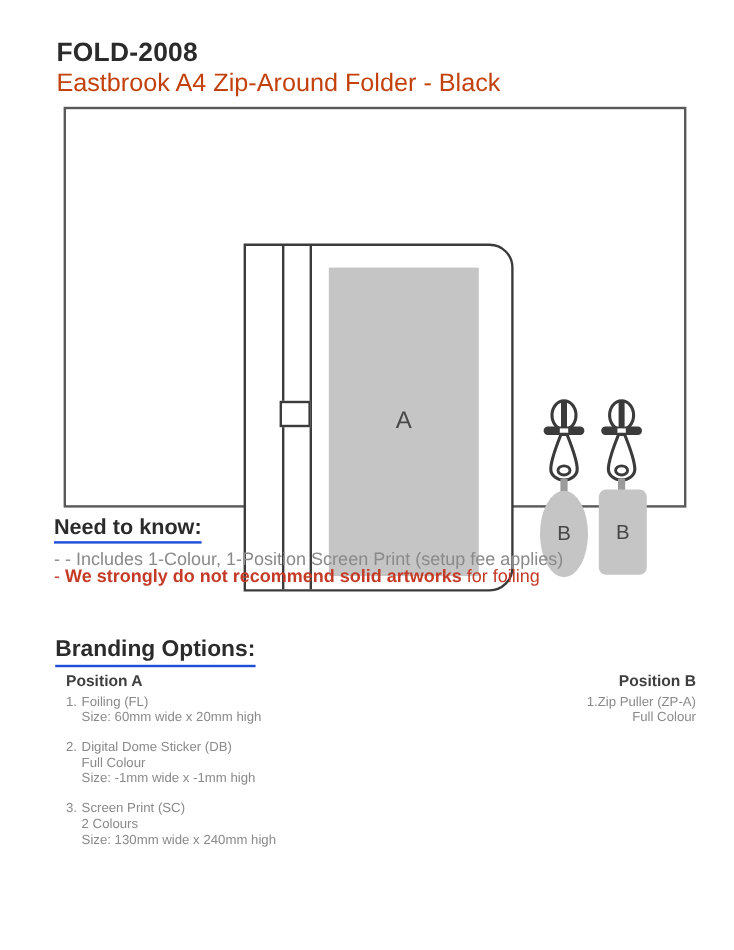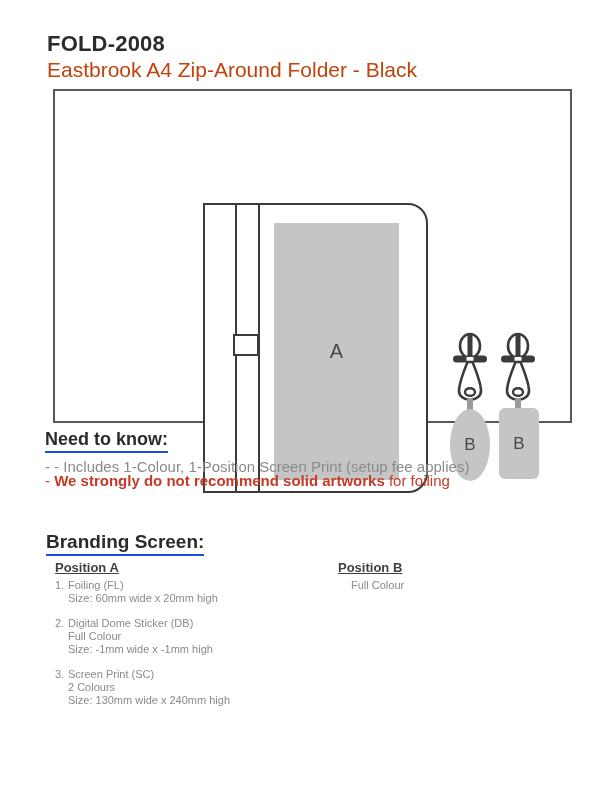--- a/index.html
+++ b/index.html
@@ -74,22 +74,22 @@
   }
   .ntk-line { font-size: 15px; line-height: 14px; color: #8a8a8a; }
   .ntk-line.red { color: #c43b28; }
   .ntk-line.red .bold { font-weight: bold; }
 
   
   .branding-heading { position: absolute; left: 46px; top: 531px; }
   .branding-heading .section-heading { font-size: 19px; }
   .brand-col { position: absolute; top: 560px; width: 260px; }
   .brand-col.col-a { left: 55px; }
-  .brand-col.col-b { left: 338px; }
-  .pos-title { font-size: 13px; font-weight: bold; color: #3f3f3f; margin-bottom: 4px; text-decoration: underline; }
+  .brand-col.col-b { left: 320px; text-align: right; }
+  .pos-title { font-size: 13px; font-weight: bold; color: #3f3f3f; margin-bottom: 4px; }
   .brand-item { margin-bottom: 12px; font-size: 11px; line-height: 13px; color: #8a8a8a; }
   .item-name { white-space: nowrap; }
   .item-name .num { display: inline-block; width: 13px; }
   .item-detail { padding-left: 13px; }
 </style>
 </head>
 <body>
 
 <div class="page">
 
@@ -139,21 +139,21 @@
     <div>
       <span class="section-heading">Need to know:</span>
     </div>
     <div class="ntk-line">- - Includes 1-Colour, 1-Position Screen Print (setup fee applies)</div>
     <div class="ntk-line red">
       <span>- </span><span class="bold">We strongly do not recommend solid artworks</span><span> for foiling</span>
     </div>
   </div>
 
   <div class="branding-heading">
-    <span class="section-heading">Branding Screen:</span>
+    <span class="section-heading">Branding Options:</span>
   </div>
 
   <div class="brand-col col-a">
     <div class="pos-title">Position A</div>
     <div class="brand-item">
       <div class="item-name">
         <span class="num">1.</span><span>Foiling (FL)</span>
       </div>
       <div class="item-detail">Size: 60mm wide x 20mm high</div>
     </div>
@@ -169,17 +169,20 @@
         <span class="num">3.</span><span>Screen Print (SC)</span>
       </div>
       <div class="item-detail">2 Colours</div>
       <div class="item-detail">Size: 130mm wide x 240mm high</div>
     </div>
   </div>
 
   <div class="brand-col col-b">
     <div class="pos-title">Position B</div>
     <div class="brand-item">
+      <div class="item-name">
+        <span class="num">1.</span><span>Zip Puller (ZP-A)</span>
+      </div>
       <div class="item-detail">Full Colour</div>
     </div>
   </div>
 
 </div>
 
 </body></html>

